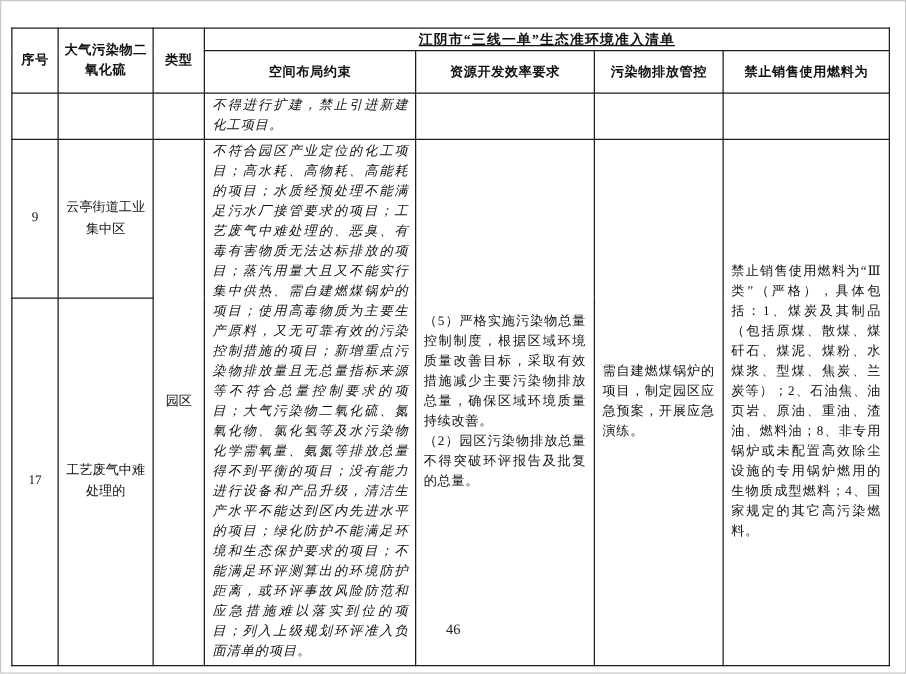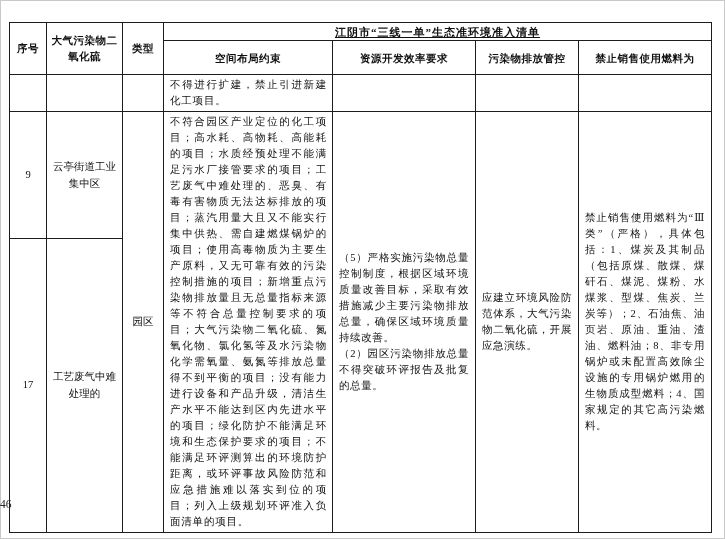--- a/index.html
+++ b/index.html
@@ -43,36 +43,37 @@
   tr.r2 td { height: 34px; vertical-align: bottom; padding-bottom: 7px; }
   tr.r3 td { height: 32px; }
   tr.r4 td { height: 110px; }
   tr.r5 td { height: 256px; }
   td.txt {
     text-align: justify;
     text-align-last: left;
     vertical-align: top;
     padding: 2px 5px 2px 6px;
     letter-spacing: 0.8px;
+    font-style: italic;
   }
   td.midtxt {
     text-align: justify;
     text-align-last: left;
     padding: 2px 6px;
     letter-spacing: 0.6px;
     vertical-align: middle;
   }
   .preline { white-space: pre-line; }
   td.name-cell { padding: 2px 6px; line-height: 17px; }
   .page-num {
     position: absolute;
     left: 0;
     top: 498px;
     width: 725px;
-    text-align: left;
+    text-align: center;
     font-size: 11.5px;
     color: #222;
   }
 </style>
 </head>
 <body>
 
 <table class="doc-table">
   <colgroup>
     <col style="width:37px">
@@ -105,21 +106,21 @@
     <td></td>
     <td></td>
   </tr>
   <tr class="r4">
     <td>9</td>
     <td class="name-cell">云亭街道工业集中区</td>
     <td rowspan="2">园区</td>
     <td rowspan="2" class="txt">不符合园区产业定位的化工项目；高水耗、高物耗、高能耗的项目；水质经预处理不能满足污水厂接管要求的项目；工艺废气中难处理的、恶臭、有毒有害物质无法达标排放的项目；蒸汽用量大且又不能实行集中供热、需自建燃煤锅炉的项目；使用高毒物质为主要生产原料，又无可靠有效的污染控制措施的项目；新增重点污染物排放量且无总量指标来源等不符合总量控制要求的项目；大气污染物二氧化硫、氮氧化物、氯化氢等及水污染物化学需氧量、氨氮等排放总量得不到平衡的项目；没有能力进行设备和产品升级，清洁生产水平不能达到区内先进水平的项目；绿化防护不能满足环境和生态保护要求的项目；不能满足环评测算出的环境防护距离，或环评事故风险防范和应急措施难以落实到位的项目；列入上级规划环评准入负面清单的项目。</td>
     <td rowspan="2" class="midtxt preline">（5）严格实施污染物总量控制制度，根据区域环境质量改善目标，采取有效措施减少主要污染物排放总量，确保区域环境质量持续改善。
 （2）园区污染物排放总量不得突破环评报告及批复的总量。</td>
-    <td rowspan="2" class="midtxt">应建立环境风险防范体系，大气污染物二氧化硫，开展应急演练。</td>
+    <td rowspan="2" class="midtxt">需自建燃煤锅炉的项目，制定园区应急预案，开展应急演练。</td>
     <td rowspan="2" class="midtxt">禁止销售使用燃料为“Ⅲ类”（严格），具体包括：1、煤炭及其制品（包括原煤、散煤、煤矸石、煤泥、煤粉、水煤浆、型煤、焦炭、兰炭等）；2、石油焦、油页岩、原油、重油、渣油、燃料油；8、非专用锅炉或未配置高效除尘设施的专用锅炉燃用的生物质成型燃料；4、国家规定的其它高污染燃料。</td>
   </tr>
   <tr class="r5">
     <td>17</td>
     <td class="name-cell">工艺废气中难处理的</td>
   </tr>
 </tbody>
   </table>
 
 <div class="page-num">46</div>

